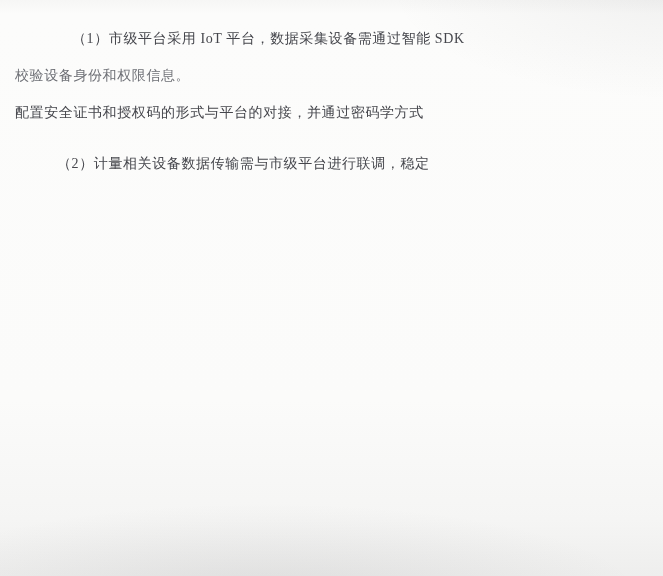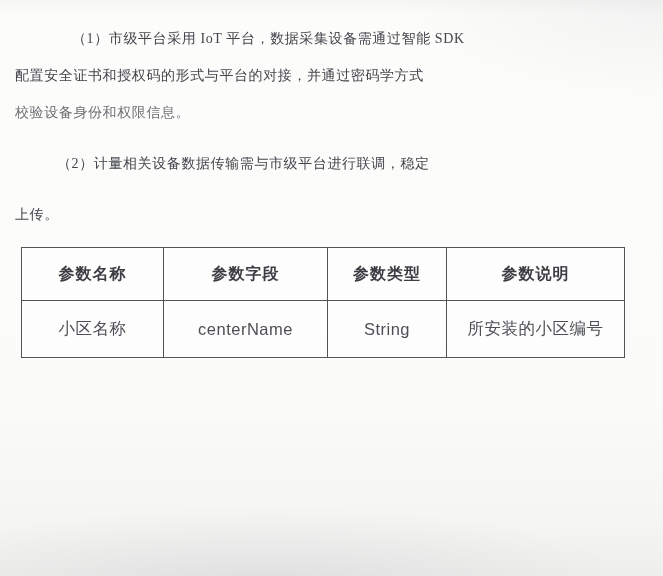--- a/index.html
+++ b/index.html
@@ -54,55 +54,30 @@
 </style>
 </head>
 <body>
 
 <div class="page">
   <div class="content">
 
 
     <div class="para p1">
       <div class="line indent-more">（1）市级平台采用 IoT 平台，数据采集设备需通过智能 SDK</div>
+      <div class="line light">校验设备身份和权限信息。</div>
       <div class="line">配置安全证书和授权码的形式与平台的对接，并通过密码学方式</div>
-      <div class="line light">校验设备身份和权限信息。</div>
     </div>
 
     <div class="para">
       <div class="line indent">（2）计量相关设备数据传输需与市级平台进行联调，稳定</div>
     </div>
 
 
     <div class="para">
-      <div class="line">上传。</div>
     </div>
 
     <div class="para">
     </div>
 
-    <table class="params-table">
-      <colgroup>
-        <col style="width:142px">
-        <col style="width:164px">
-        <col style="width:119px">
-        <col style="width:178px">
-      </colgroup>
-      <thead>
-        <tr>
-          <th>参数名称</th>
-          <th>参数字段</th>
-          <th>参数类型</th>
-          <th>参数说明</th>
-        </tr>
-      </thead>
-      <tbody>
-        <tr>
-          <td>小区名称</td>
-          <td>centerName</td>
-          <td>String</td>
-          <td>所安装的小区编号</td>
-        </tr>
-      </tbody>
-    </table>
 
   </div>
 </div>
 
 </body></html>

